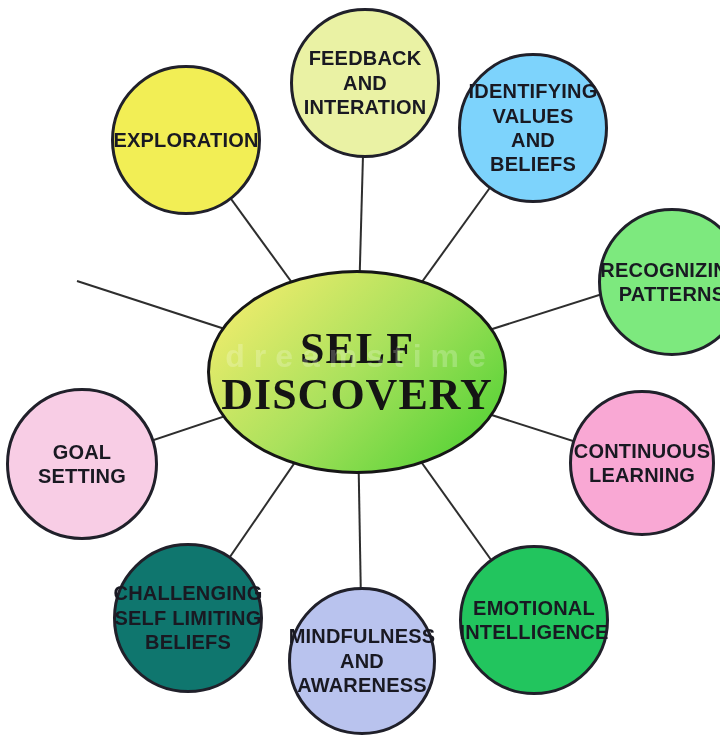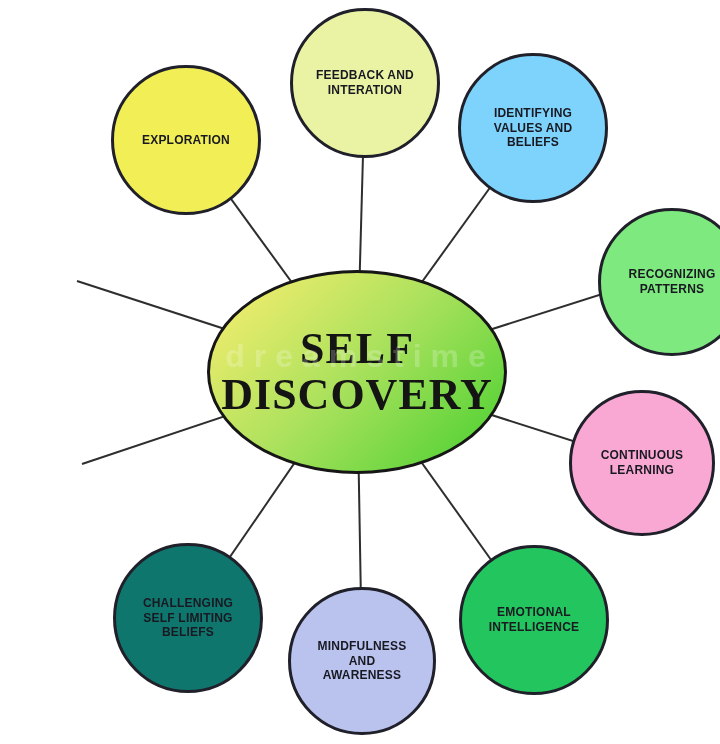--- a/index.html
+++ b/index.html
@@ -17,21 +17,21 @@
     display:flex;align-items:center;justify-content:center;
     text-align:center;
     border:3px solid #20202a;
     border-radius:50%;
     box-sizing:border-box;
     z-index:2;
   }
   .node .label{
     white-space:pre-line;
     font-weight:bold;
-    font-size:12px;
+    font-size:20px;
     line-height:1.22;
     letter-spacing:0.2px;
     color:#191922;
     text-transform:uppercase;
     padding:0 8px;
   }
   
   .n0{left:290px;top:8px;  width:150px;height:150px;}
   .n1{left:458px;top:53px; width:150px;height:150px;}
   .n2{left:598px;top:208px;width:148px;height:148px;}
@@ -116,19 +116,23 @@
   <div class="node n5" style="background: rgb(185, 195, 238);">
     <span class="label">MINDFULNESS
 AND
 AWARENESS</span>
   </div>
   <div class="node n6" style="background: #0f766e;">
     <span class="label">CHALLENGING
 SELF LIMITING
 BELIEFS</span>
   </div>
+  <div class="node n7" style="background: rgb(248, 205, 229);">
+    <span class="label">GOAL
+SETTING</span>
+  </div>
   <div class="node n9" style="background: rgb(242, 238, 85);">
     <span class="label">EXPLORATION</span>
   </div>
 
   <div class="watermark">dreamstime</div>
 
 </div>
 
 </body></html>

